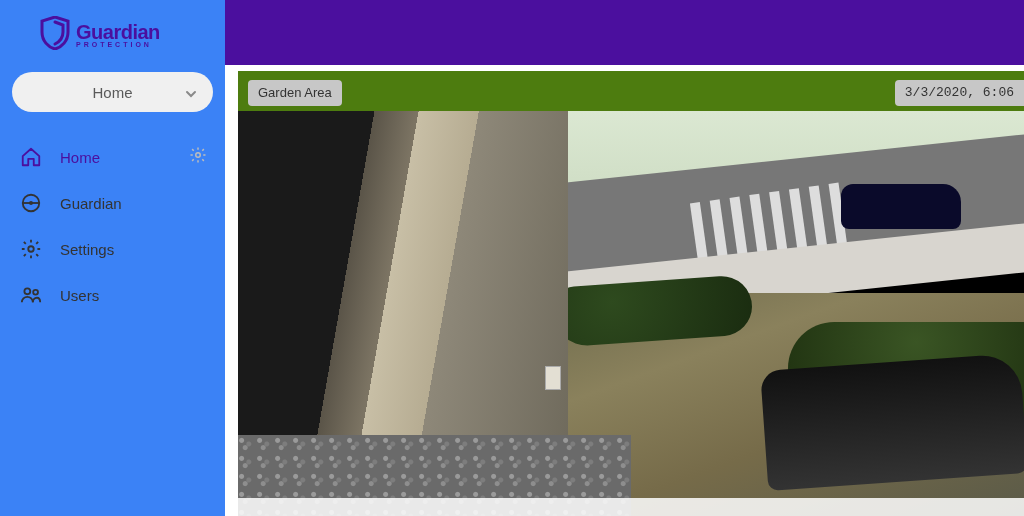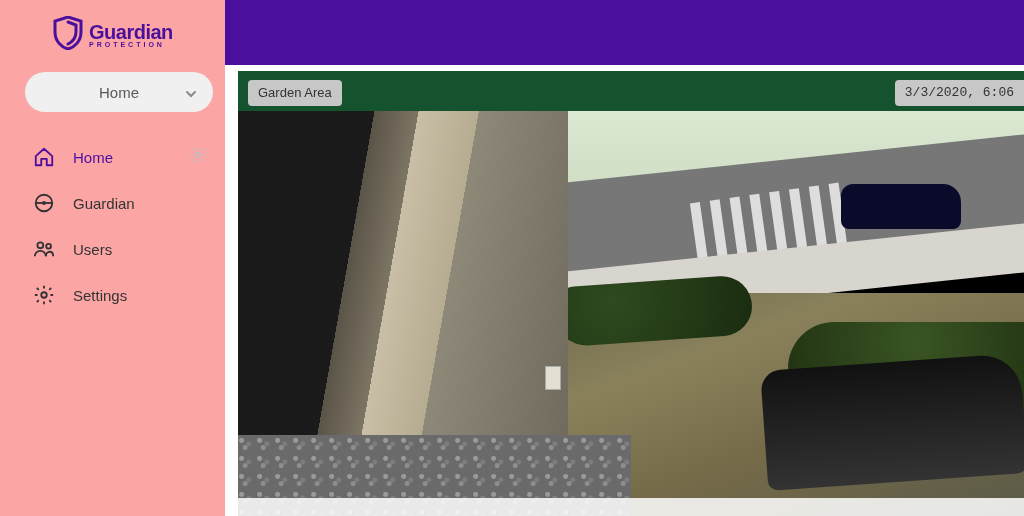--- a/index.html
+++ b/index.html
@@ -1,18 +1,18 @@
 <!DOCTYPE html>
 <html><head>
 <meta charset="utf-8">
 <style>
   html,body{margin:0;padding:0;width:1024px;height:516px;font-family:Arial,Helvetica,sans-serif;overflow:hidden;background:#fff;}
   .app{display:flex;width:1024px;height:516px;}
   
-  .sidebar{width:225px;flex:0 0 225px;height:100%;background:#fca5a5;box-sizing:border-box;padding:10px 0 0 13px;position:relative;}
+  .sidebar{width:225px;flex:0 0 225px;height:100%;background:#3b82f6;box-sizing:border-box;padding:10px 0 0 0;position:relative;}
   .logo-wrap{padding:6px 0 18px 40px;}
   .logo{display:flex;align-items:center;}
   .logo svg{flex:0 0 auto;}
   .logo-text{display:flex;flex-direction:column;margin-left:6px;}
   .logo-text .brand{font-size:20px;font-weight:900;color:#4b0f9e;font-family:Arial Black,Arial,sans-serif;letter-spacing:-0.5px;line-height:18px;}
   .logo-text .sub{font-size:7px;letter-spacing:3px;color:#4b0f9e;font-weight:700;}
   .location-pill{margin:0 12px 22px 12px;height:40px;border-radius:20px;background:#f0f0f0;display:flex;align-items:center;justify-content:center;position:relative;}
   .location-pill .loc-label{font-size:15px;color:#5a5a5a;}
   .location-pill .chev{position:absolute;right:16px;top:14px;color:#8a8a8a;}
   .nav{list-style:none;margin:0;padding:0;}
@@ -21,21 +21,21 @@
   .nav li .icon svg{display:block;}
   .nav li .label{margin-left:18px;font-size:15px;color:#333;}
   .nav li.active .icon{color:#4b0f9e;}
   .nav li.active .label{color:#4b0f9e;}
   .nav li .gear-btn{position:absolute;right:18px;top:12px;color:#bdbdbd;}
   .nav li.highlight{outline:5px solid #ff0000;outline-offset:-4px;}
   
   .main{flex:1 1 auto;position:relative;background:#fff;}
   .topbar{height:65px;background:#4b0f9e;}
   .camera-area{position:absolute;left:13px;right:0;top:71px;bottom:0;background:#000;overflow:hidden;}
-  .camera-header{position:absolute;left:0;right:0;top:0;height:40px;background:#14532d;}
+  .camera-header{position:absolute;left:0;right:0;top:0;height:40px;background:#4d7c0f;}
   .chip{position:absolute;top:9px;height:26px;border-radius:4px;background:#c7c7c7;color:#333;font-size:13px;line-height:26px;padding:0 10px;}
   .chip.left{left:10px;}
   .chip.right{right:0;border-top-right-radius:0;border-bottom-right-radius:0;font-family:Liberation Mono, monospace;}
   
   .camera-img{position:absolute;left:0;right:0;top:40px;bottom:0;overflow:hidden;}
   .sky{position:absolute;left:40%;right:0;top:0;height:30%;background:linear-gradient(#dbe8d2,#c9d8be);}
   .road{position:absolute;left:40%;right:0;top:18%;height:28%;background:#777;transform:skewY(-6deg);transform-origin:left top;}
   .crosswalk{position:absolute;left:58%;top:20%;width:160px;height:70px;transform:rotate(-8deg);}
   .crosswalk span{position:absolute;top:0;bottom:0;width:10px;background:#ddd;}
   .sidewalk{position:absolute;left:40%;right:0;top:40%;height:12%;background:#d8d5cf;transform:skewY(-6deg);transform-origin:left top;}
@@ -107,37 +107,37 @@
             <line x1="3" y1="12" x2="21" y2="12" stroke="currentColor" stroke-width="2"></line>
             <circle cx="12" cy="12" r="2.2" fill="currentColor"></circle>
           </svg>
         </span>
         <span class="label">Guardian</span>
       </li>
 
       <li>
         <span class="icon">
           <svg width="22" height="22" viewBox="0 0 24 24">
+              <circle cx="12" cy="12" r="3" fill="none" stroke="currentColor" stroke-width="2"></circle>
+              <path d="M12 2v3M12 19v3M4.2 4.2l2.1 2.1M17.7 17.7l2.1 2.1M2 12h3M19 12h3M4.2 19.8l2.1-2.1M17.7 6.3l2.1-2.1" stroke="currentColor" stroke-width="2"></path>
+            </svg>
+        </span>
+        <span class="label">Settings</span>
+      </li>
+
+      <li>
+        <span class="icon">
+          <svg width="22" height="22" viewBox="0 0 24 24">
             <circle cx="8" cy="8" r="3.2" fill="none" stroke="currentColor" stroke-width="2"></circle>
             <circle cx="17" cy="9" r="2.6" fill="none" stroke="currentColor" stroke-width="2"></circle>
             <path d="M2 20c0-3.3 2.7-6 6-6s6 2.7 6 6" fill="none" stroke="currentColor" stroke-width="2"></path>
             <path d="M14 20c0-2.6 1.8-5 4.5-5S22 17 22 20" fill="none" stroke="currentColor" stroke-width="2"></path>
           </svg>
         </span>
         <span class="label">Users</span>
-      </li>
-
-      <li>
-        <span class="icon">
-          <svg width="22" height="22" viewBox="0 0 24 24">
-              <circle cx="12" cy="12" r="3" fill="none" stroke="currentColor" stroke-width="2"></circle>
-              <path d="M12 2v3M12 19v3M4.2 4.2l2.1 2.1M17.7 17.7l2.1 2.1M2 12h3M19 12h3M4.2 19.8l2.1-2.1M17.7 6.3l2.1-2.1" stroke="currentColor" stroke-width="2"></path>
-            </svg>
-        </span>
-        <span class="label">Settings</span>
       </li>
 
     </ul>
   </aside>
 
   <main class="main">
     <div class="topbar"></div>
 
     <div class="camera-area">
       <div class="camera-header">

